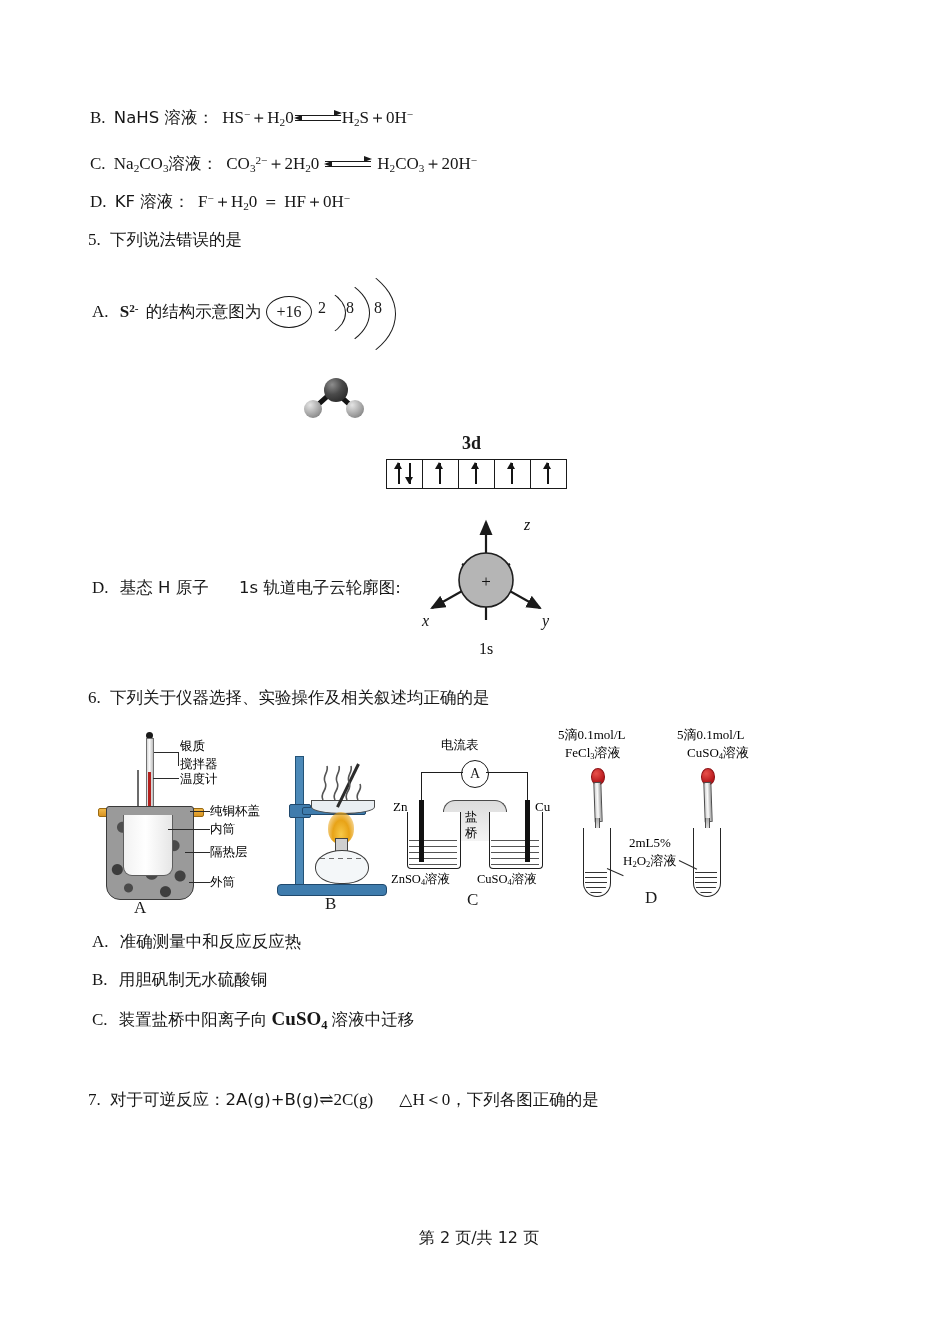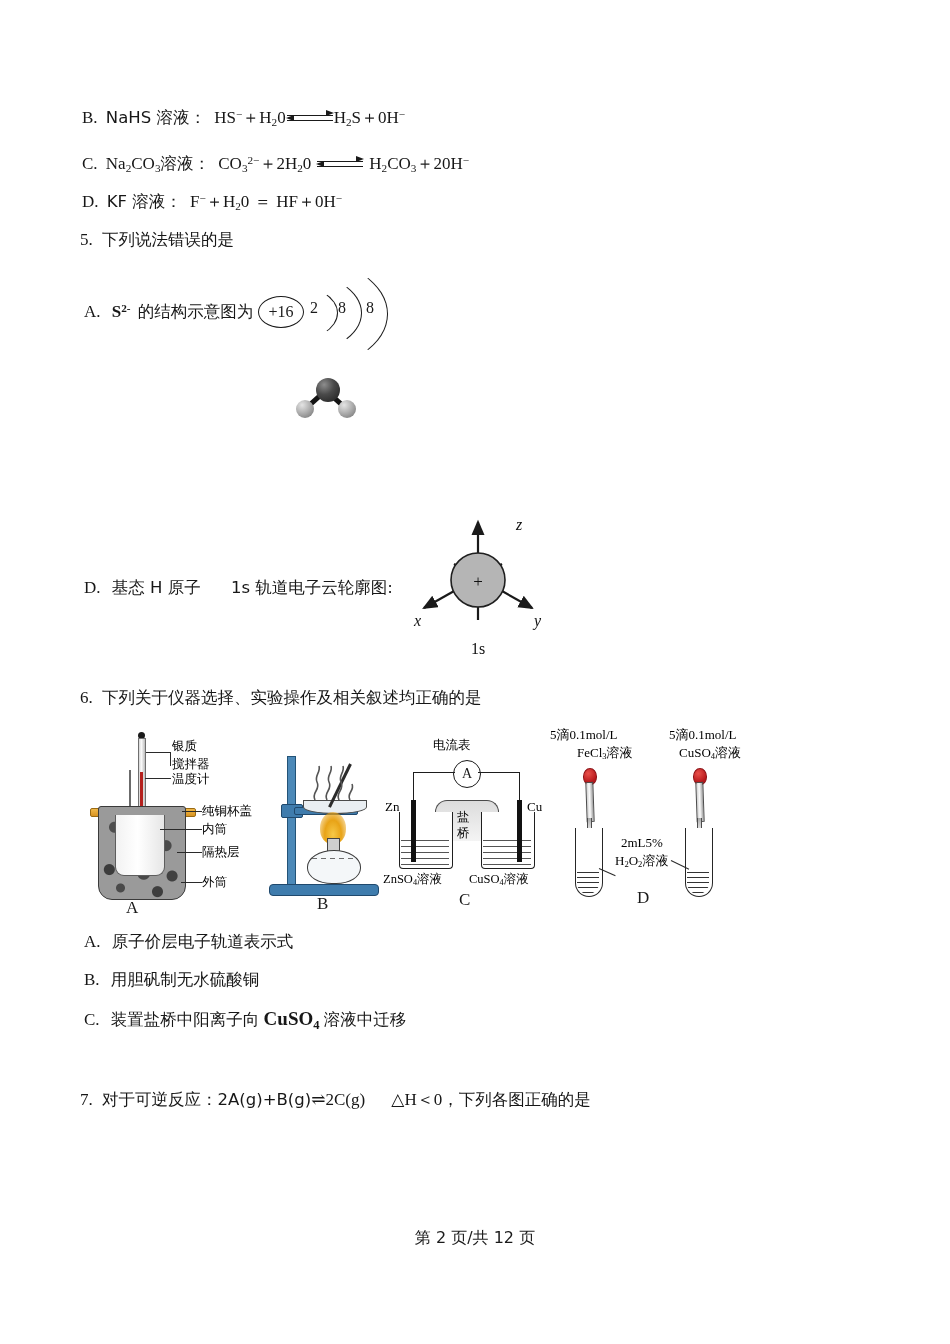--- a/index.html
+++ b/index.html
@@ -12,20 +12,21 @@
     height: 1344px;
     position: relative;
     font-family: "Liberation Serif", "DejaVu Serif", serif;
     color: #1a1a1a;
     overflow: hidden;
   }
   .page {
     position: absolute;
     inset: 0;
     background: #fff;
+    margin-left: 8px;
   }
   .line {
     position: absolute;
     white-space: nowrap;
     font-size: 17px;
     line-height: 1.2;
     color: #171717;
   }
   .opt-label { font-weight: 400; }
   .cn { font-family: "DejaVu Sans", "Liberation Sans", sans-serif; font-size: 16.5px; }
@@ -362,20 +363,47 @@
 
   <div class="ballstick" style="left:296px; top:378px; width:62px; height:46px;">
     <div class="bs-bond" style="left:12px; top:26px; width:22px; transform:rotate(-42deg); transform-origin:left center;"></div>
     <div class="bs-bond" style="left:30px; top:10px; width:22px; transform:rotate(42deg); transform-origin:left center;"></div>
     <div class="bs-atom bs-o" style="left:20px; top:0px; width:24px; height:24px;"></div>
     <div class="bs-atom bs-h" style="left:0px; top:22px; width:18px; height:18px;"></div>
     <div class="bs-atom bs-h" style="left:42px; top:22px; width:18px; height:18px;"></div>
   </div>
 
 
+  <div class="orb-wrap" style="left:378px; top:437px; width:200px; height:60px;">
+    <div class="orb-label" style="left:76px; top:-4px;">3d</div>
+    <div class="orb-boxes" style="left:0; top:22px;">
+      <div class="orb-box">
+        <div class="ar-stem" style="left:11px;"></div>
+        <div class="ar-head up" style="left:7px;"></div>
+        <div class="ar-stem" style="left:22px;"></div>
+        <div class="ar-head dn" style="left:18px;"></div>
+      </div>
+      <div class="orb-box">
+        <div class="ar-stem" style="left:16px;"></div>
+        <div class="ar-head up" style="left:12px;"></div>
+      </div>
+      <div class="orb-box">
+        <div class="ar-stem" style="left:16px;"></div>
+        <div class="ar-head up" style="left:12px;"></div>
+      </div>
+      <div class="orb-box">
+        <div class="ar-stem" style="left:16px;"></div>
+        <div class="ar-head up" style="left:12px;"></div>
+      </div>
+      <div class="orb-box">
+        <div class="ar-stem" style="left:16px;"></div>
+        <div class="ar-head up" style="left:12px;"></div>
+      </div>
+    </div>
+  </div>
 
   <div class="line" style="left:84px; top:578px;">
     <span>D.</span>
     <span class="cn" style="margin-left:7px;">基态 H 原子</span>
     <span class="cn" style="margin-left:26px;">1s 轨道电子云轮廓图:</span>
   </div>
 
   <div class="orbital1s" style="left:398px; top:508px; width:160px; height:150px;">
     <svg width="160" height="150" viewBox="0 0 160 150">
       <defs>
@@ -489,21 +517,21 @@
     <div class="lbl-s" style="left:142px; top:62px; font-size:13px;">Cu</div>
 
     <div class="lbl-s" style="left:-2px; top:134px; font-size:12.5px;"><span>ZnSO</span><sub>4</sub><span class="cn" style="font-size:12.5px;">溶液</span></div>
     <div class="lbl-s" style="left:84px; top:134px; font-size:12.5px;"><span>CuSO</span><sub>4</sub><span class="cn" style="font-size:12.5px;">溶液</span></div>
     <div class="fig-letter" style="left:74px; top:152px;">C</div>
   </div>
 
   <div class="fig" style="left:545px; top:728px; width:240px; height:182px;">
 
     <div class="lbl-s" style="left:5px; top:0px; font-size:13px;">5滴0.1mol/L</div>
-    <div class="lbl-s" style="left:32px; top:18px; font-size:13px;text-align:center;"><span>FeCl</span><sub>3</sub><span class="cn" style="font-size:13px;">溶液</span></div>
+    <div class="lbl-s" style="left:12px; top:18px; font-size:13px;text-align:center;"><span>FeCl</span><sub>3</sub><span class="cn" style="font-size:13px;">溶液</span></div>
 
     <div class="lbl-s" style="left:124px; top:0px; font-size:13px;">5滴0.1mol/L</div>
     <div class="lbl-s" style="left:134px; top:18px; font-size:13px;"><span>CuSO</span><sub>4</sub><span class="cn" style="font-size:13px;">溶液</span></div>
 
     <div class="bulb-red" style="left:38px; top:40px; width:12px; height:15px;"></div>
     <div class="dropper" style="left:41px; top:54px; width:6px; height:38px; transform:rotate(-2deg);"></div>
     <div style="position:absolute; left:42px; top:90px; width:3px; height:12px; background:linear-gradient(180deg,#a8a8a8,#e9e9e9); border:1px solid #4c4c4c; border-top:none;"></div>
 
     <div class="bulb-red" style="left:148px; top:40px; width:12px; height:15px;"></div>
     <div class="dropper" style="left:151px; top:54px; width:6px; height:38px; transform:rotate(-2deg);"></div>
@@ -516,21 +544,21 @@
 
     <div class="lbl-s" style="left:76px; top:108px; font-size:13px;">2mL5%</div>
     <div class="lbl-s" style="left:70px; top:126px; font-size:13px;"><span>H</span><sub>2</sub><span>O</span><sub>2</sub><span class="cn" style="font-size:13px;">溶液</span></div>
     <div class="leader" style="left:54px; top:140px; width:18px; transform:rotate(24deg); transform-origin:left center;"></div>
     <div class="leader" style="left:126px; top:132px; width:20px; transform:rotate(26deg); transform-origin:left center;"></div>
     <div class="fig-letter" style="left:92px; top:160px;">D</div>
   </div>
 
   <div class="line" style="left:84px; top:932px;">
     <span>A.</span>
-    <span class="cn" style="margin-left:7px;">原子价层电子轨道表示式</span>
+    <span class="cn" style="margin-left:7px;">准确测量中和反应反应热</span>
   </div>
 
   <div class="line" style="left:84px; top:970px;">
     <span>B.</span>
     <span class="cn" style="margin-left:7px;">用胆矾制无水硫酸铜</span>
   </div>
 
   <div class="line" style="left:84px; top:1008px;">
     <span>C.</span>
     <span class="cn" style="margin-left:7px;">装置盐桥中阳离子向</span>

